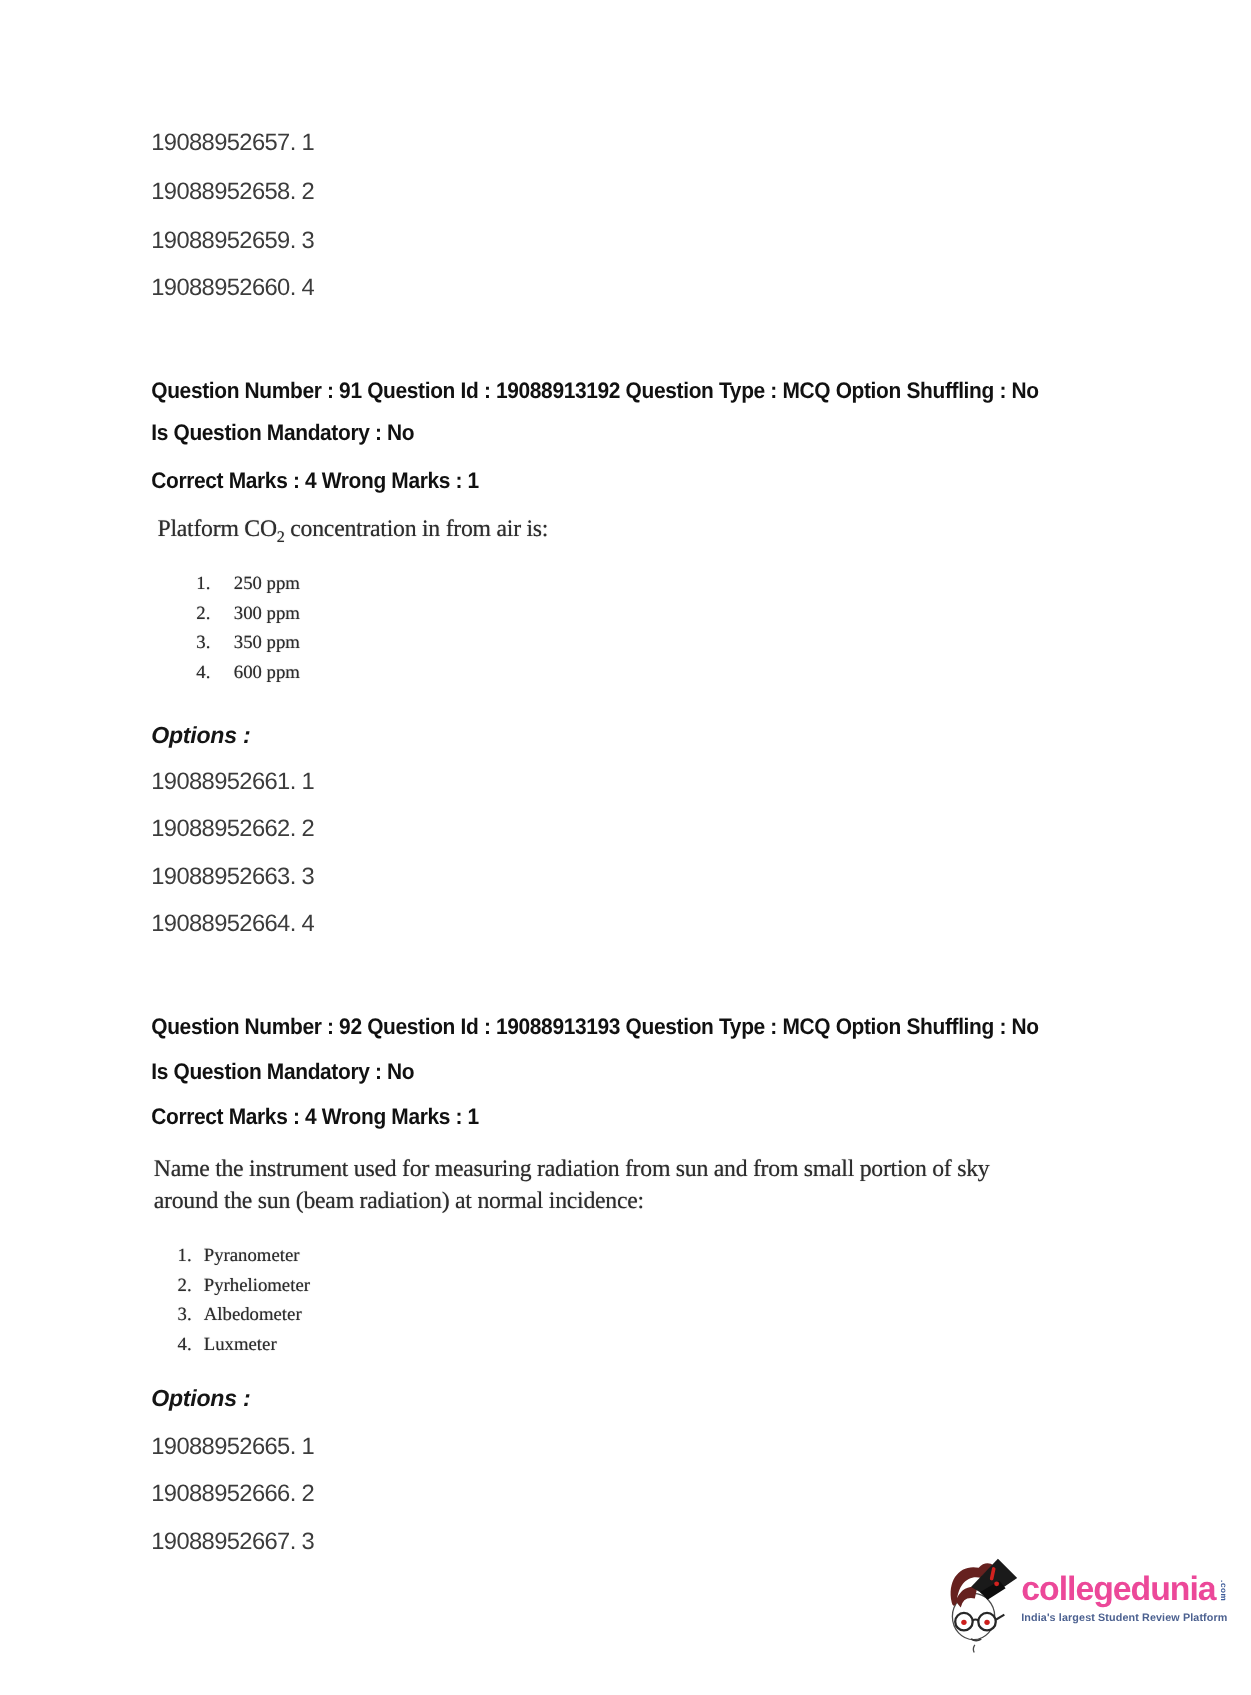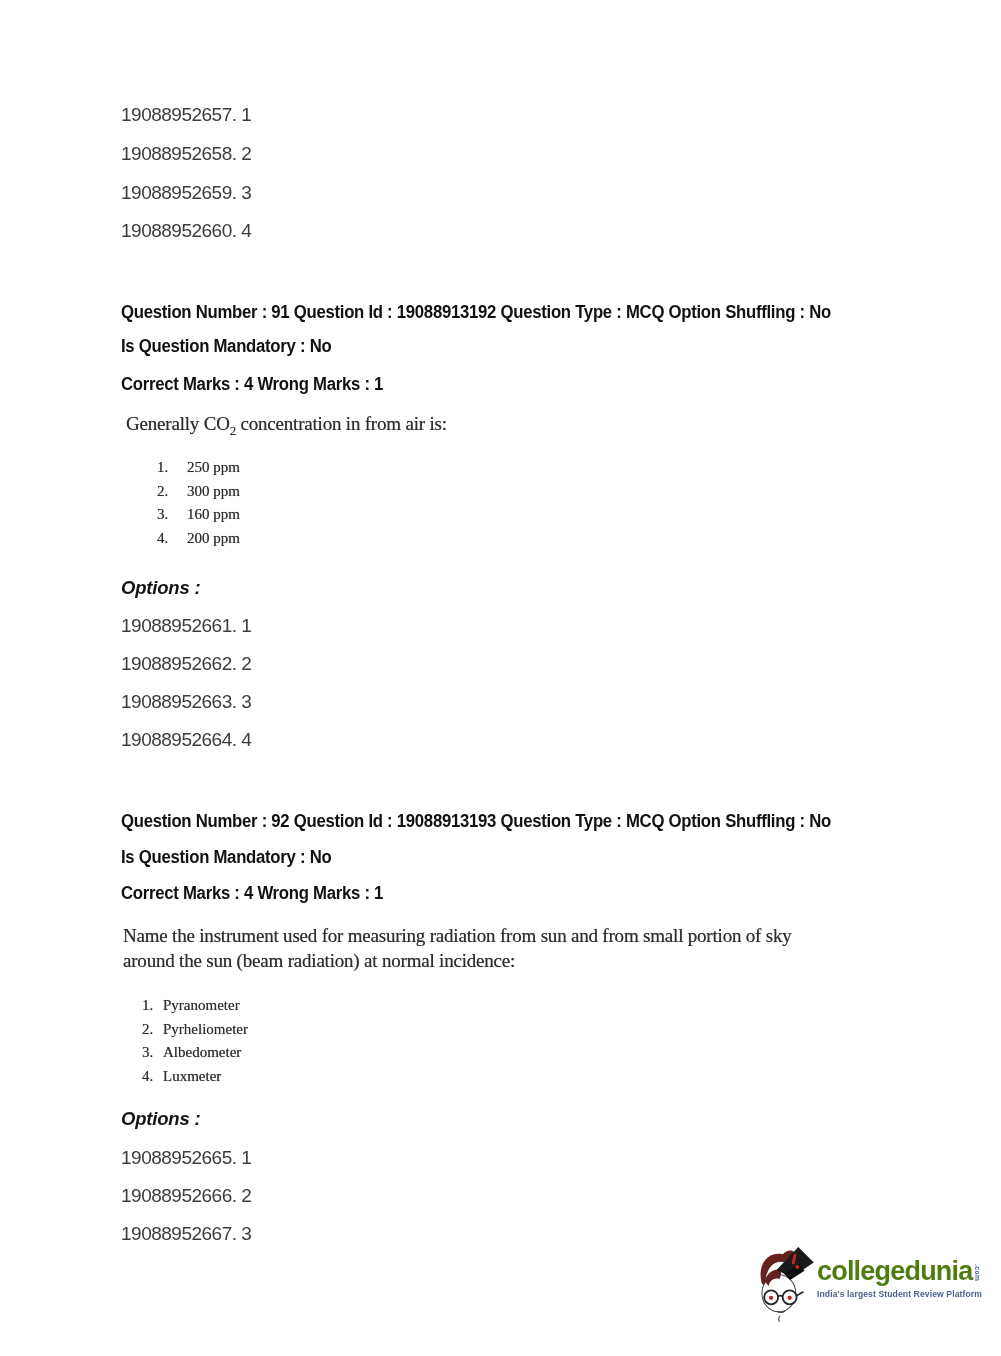--- a/index.html
+++ b/index.html
@@ -61,21 +61,21 @@
     width:240px;height:86px;
     display:block;text-decoration:none;cursor:pointer;
   }
   .logo svg{position:absolute;left:0;top:2px;}
   .logo-text{position:absolute;left:61px;top:13px;}
   .brand-row{display:flex;align-items:flex-start;}
   .brand{
     font-weight:700;
     font-size:27px;line-height:30px;
     letter-spacing:-0.8px;
-    color:#4d7c0f;
+    color:#ec4899;
   }
   .tld{
     writing-mode:vertical-rl;
     font-size:6.5px;font-weight:700;
     color:#3d5b99;
     margin-left:2px;padding-top:8px;
     letter-spacing:0.5px;
   }
   .tagline{
     margin-top:3px;
@@ -93,28 +93,28 @@
   <div class="id-row" style="top:103px">19088952657. 1</div>
   <div class="id-row" style="top:142px">19088952658. 2</div>
   <div class="id-row" style="top:181px">19088952659. 3</div>
   <div class="id-row" style="top:219px">19088952660. 4</div>
 
   <div class="q-header" style="top:300px">Question Number : 91 Question Id : 19088913192 Question Type : MCQ Option Shuffling : No</div>
   <div class="q-header" style="top:334px">Is Question Mandatory : No</div>
   <div class="q-header" style="top:372px">Correct Marks : 4 Wrong Marks : 1</div>
 
   <div class="stem" style="top:411px;left:110px">
-    <span class="stem-line"><span>Generally CO</span><sub>2</sub><span> concentration in from air is:</span></span>
+    <span class="stem-line"><span>Platform CO</span><sub>2</sub><span> concentration in from air is:</span></span>
   </div>
 
   <div class="choices choices-q91" style="top:456px;left:141px">
     <div class="choice-row"><span class="num">1.</span><span>250 ppm</span></div>
     <div class="choice-row"><span class="num">2.</span><span>300 ppm</span></div>
-    <div class="choice-row"><span class="num">3.</span><span>160 ppm</span></div>
-    <div class="choice-row"><span class="num">4.</span><span>200 ppm</span></div>
+    <div class="choice-row"><span class="num">3.</span><span>350 ppm</span></div>
+    <div class="choice-row"><span class="num">4.</span><span>600 ppm</span></div>
   </div>
 
   <div class="options-label" style="top:576px">Options :</div>
 
   <div class="id-row" style="top:614px">19088952661. 1</div>
   <div class="id-row" style="top:652px">19088952662. 2</div>
   <div class="id-row" style="top:690px">19088952663. 3</div>
   <div class="id-row" style="top:728px">19088952664. 4</div>
 
   <div class="q-header" style="top:809px">Question Number : 92 Question Id : 19088913193 Question Type : MCQ Option Shuffling : No</div>

